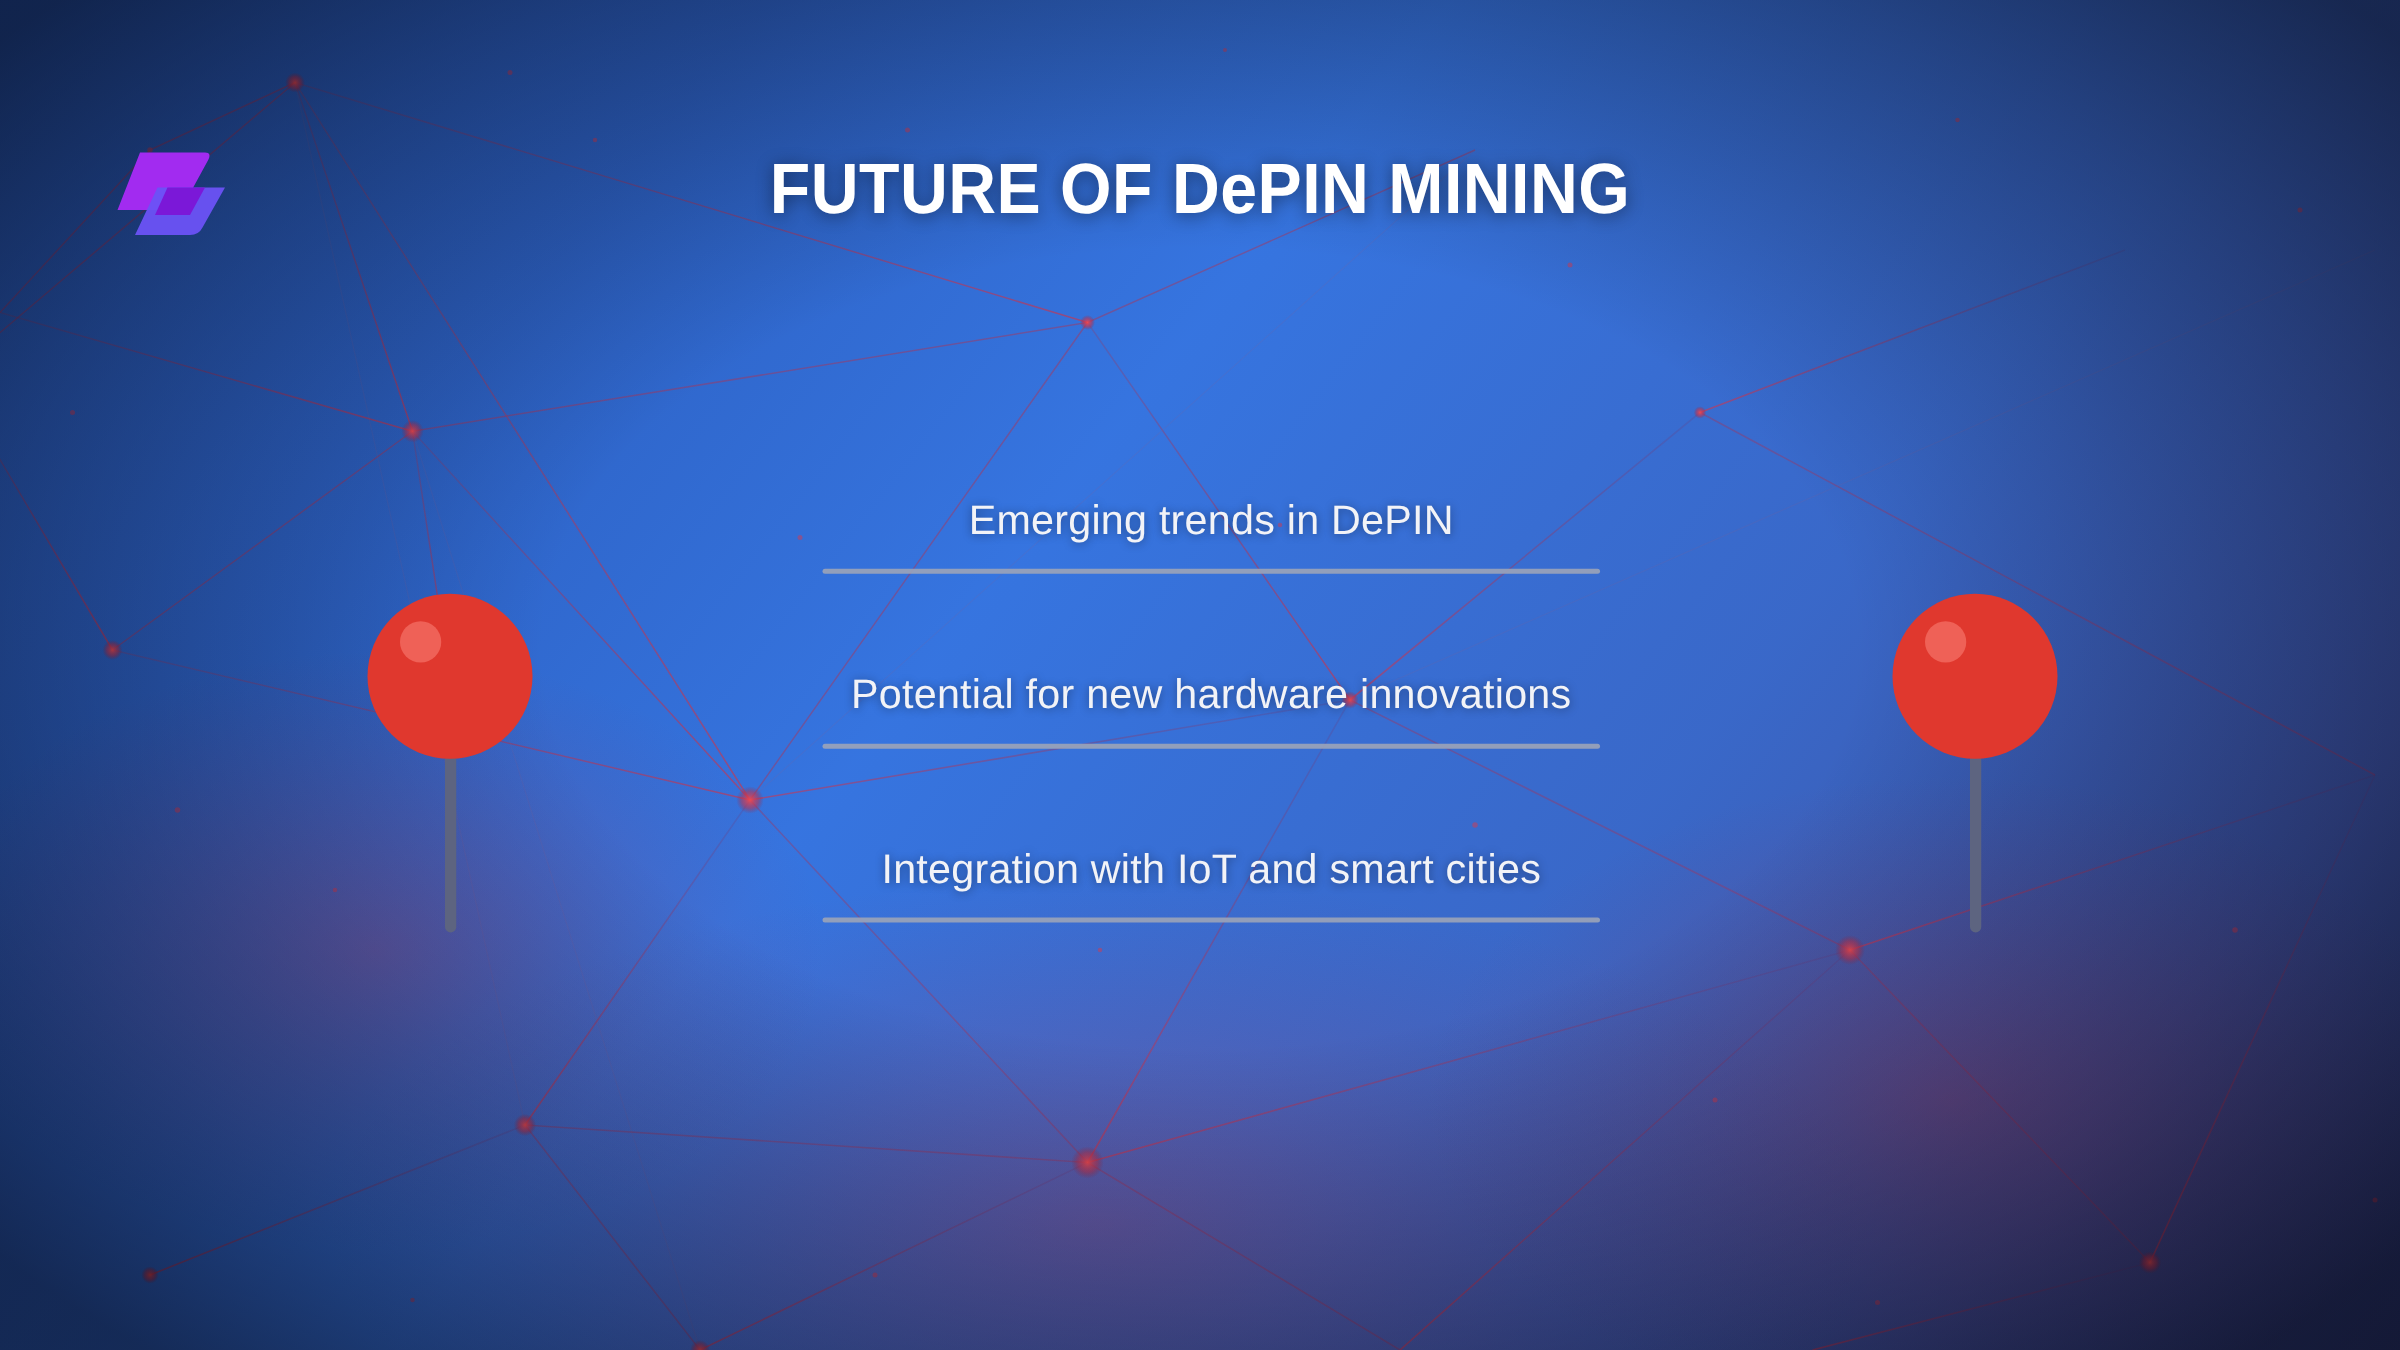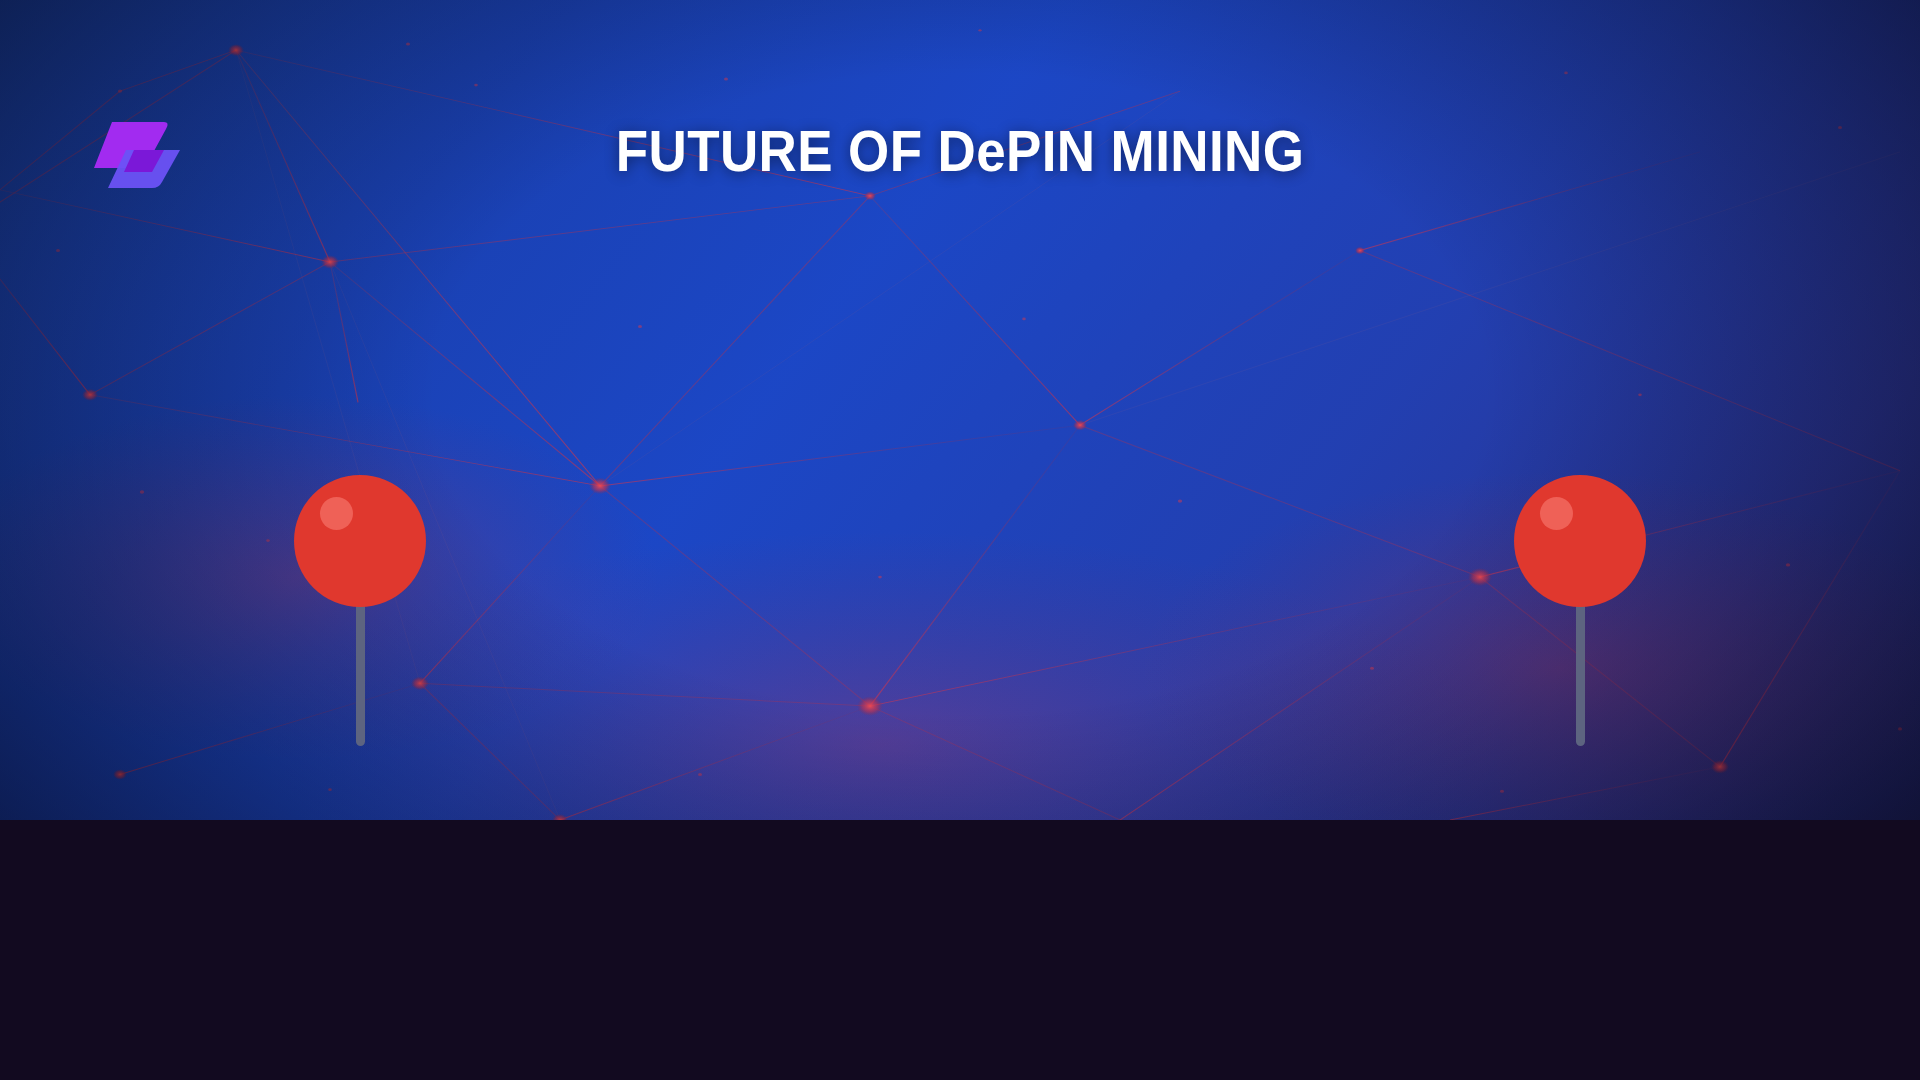--- a/index.html
+++ b/index.html
@@ -6,23 +6,23 @@
   html,body{ width:1920px; height:1080px; overflow:hidden; }
   body{
     font-family:"Liberation Sans", sans-serif;
     background:#120a20;
     position:relative;
   }
 
   
   #slide{
     position:absolute; inset:0;
-    width:1920px; height:820px;
+    width:1920px; height:1080px;
     overflow:hidden;
-    background:#1d4ed8;
+    background:#3b82f6;
   }
 
   
   .bg-base{
     position:absolute; inset:0;
     background:
       radial-gradient(ellipse 1100px 820px at 6% 4%,   #1d3f8f 0%, #1a347a 26%, #162657 48%, rgba(18,22,62,0) 72%),
       radial-gradient(ellipse 900px 700px at 30% 30%,  #17306e 0%, rgba(19,30,84,0) 70%),
       radial-gradient(ellipse 1300px 900px at 96% 10%, #0b1233 0%, #0a0e26 45%, rgba(10,14,38,0) 78%),
       radial-gradient(ellipse 1400px 900px at 52% 100%, #3a1030 0%, #2a0c26 40%, rgba(32,10,34,0) 75%),
@@ -257,20 +257,38 @@
       <g>
         <path d="M22 4 H74 Q80 4 76 11 L58 44 Q54 50 48 50 H4 Z" fill="#a22bf0"></path>
         <path d="M36 32 H90 L72 64 Q69 70 62 70 H18 Z" fill="#6b52f5" opacity="0.95"></path>
         <path d="M44 32 H74 L62 54 H34 Z" fill="#7b18d8"></path>
       </g>
     </svg>
   </div>
 
   <h1 id="title">FUTURE OF DePIN MINING</h1>
 
+  <div id="bullets">
+
+    <div class="bullet">
+      <span class="bullet-text">Emerging trends in DePIN</span>
+      <span class="bullet-divider"></span>
+    </div>
+
+    <div class="bullet">
+      <span class="bullet-text">Potential for new hardware innovations</span>
+      <span class="bullet-divider"></span>
+    </div>
+
+    <div class="bullet">
+      <span class="bullet-text">Integration with IoT and smart cities</span>
+      <span class="bullet-divider"></span>
+    </div>
+
+  </div>
 
   <div class="pin" id="pin-left">
     <div class="pin-head">
       <div class="pin-dot"></div>
     </div>
     <div class="pin-stem"></div>
   </div>
 
   <div class="pin" id="pin-right">
     <div class="pin-head">

